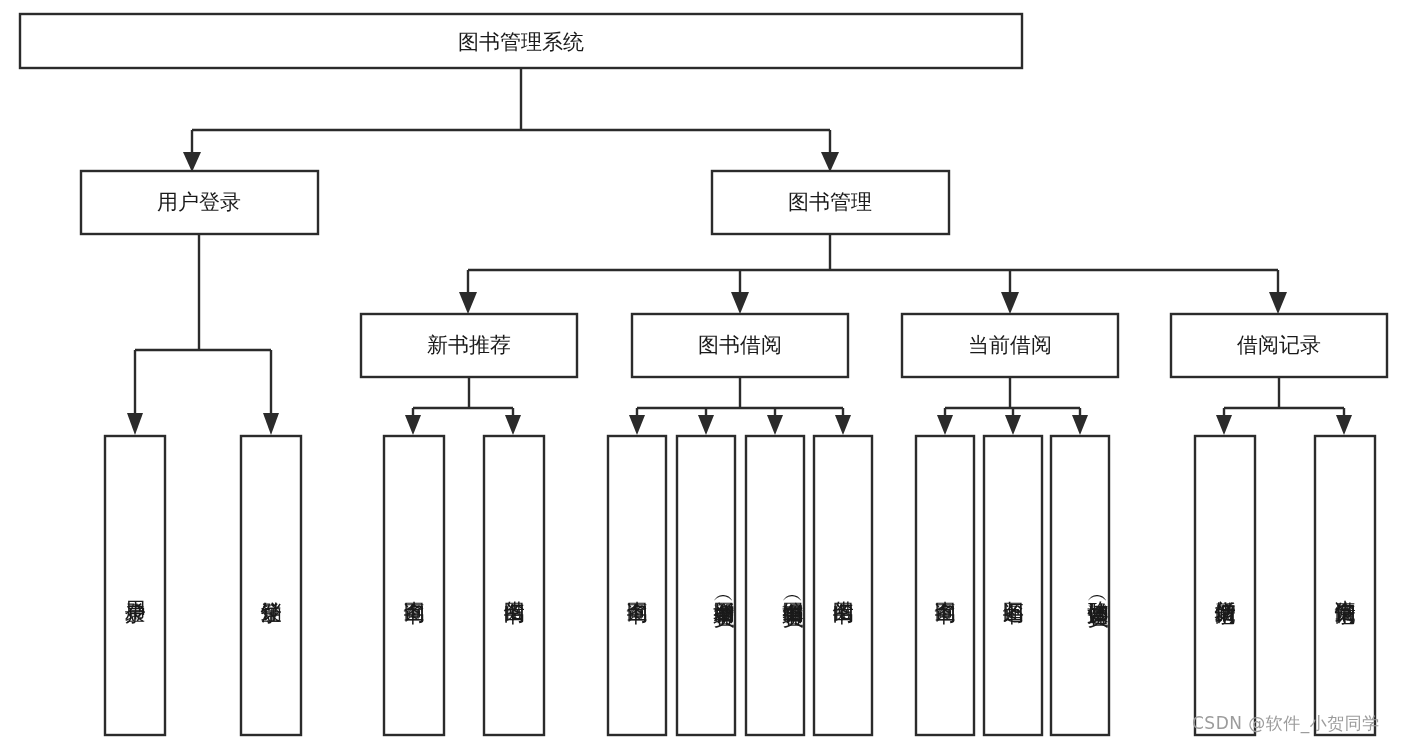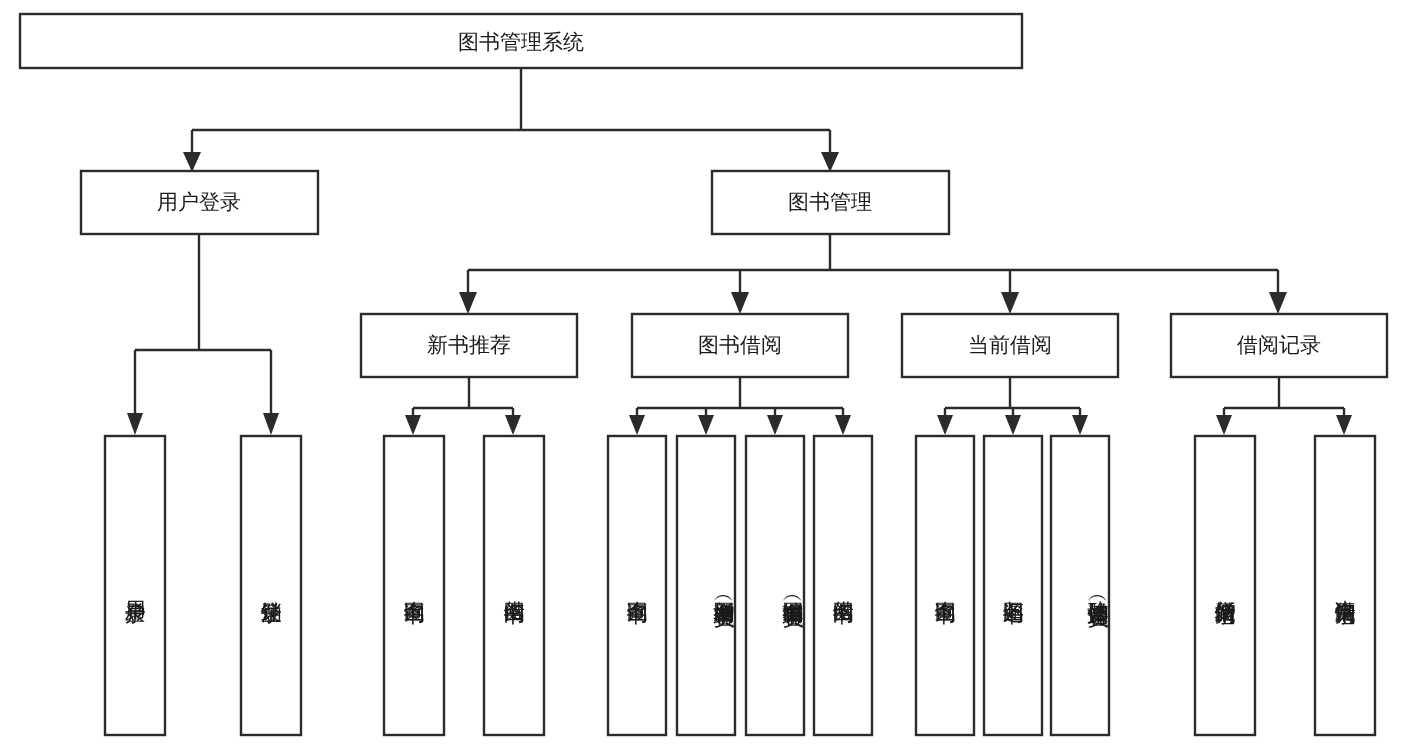--- a/index.html
+++ b/index.html
@@ -210,14 +210,15 @@
   <div class="leaf-label" style="left:746px;  top:436px; width:58px;  height:299px; align-items:flex-start; padding-top:6px; box-sizing:border-box;">编辑图书（管理员）</div>
   <div class="leaf-label" style="left:814px;  top:436px; width:58px;  height:299px;">借阅图书</div>
 
   <div class="leaf-label" style="left:916px;  top:436px; width:58px;  height:299px;">查询图书</div>
   <div class="leaf-label" style="left:984px;  top:436px; width:58px;  height:299px;">归还图书</div>
   <div class="leaf-label" style="left:1051px; top:436px; width:58px;  height:299px; align-items:flex-start; padding-top:6px; box-sizing:border-box;">确认归还（管理员）</div>
 
   <div class="leaf-label" style="left:1195px; top:436px; width:60px;  height:299px;">新增借阅记录</div>
   <div class="leaf-label" style="left:1315px; top:436px; width:60px;  height:299px;">查询借阅记录</div>
 
+  <div class="watermark" style="left:1192px; top:712px;">CSDN @软件_小贺同学</div>
 
 </div>
 
 </body></html>

